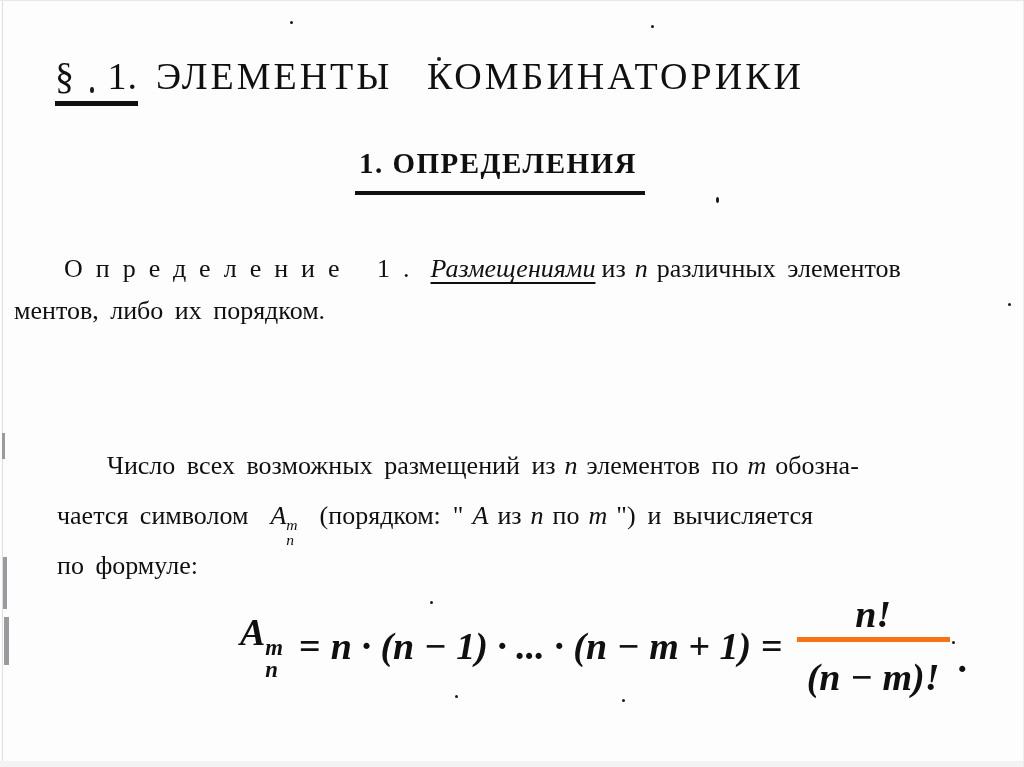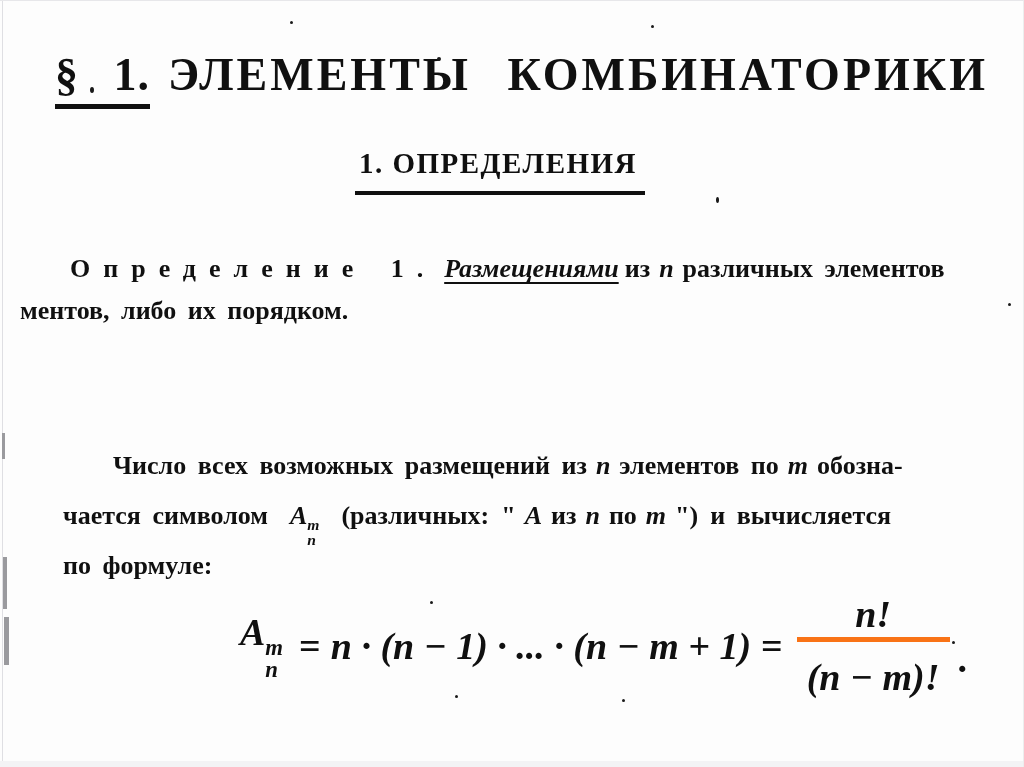--- a/index.html
+++ b/index.html
@@ -21,22 +21,22 @@
     position: absolute; left: 2px; top: 0; bottom: 0; width: 1px;
     background: #dfdfe3;
   }
   .bottom-strip {
     position: absolute; left: 0; right: 0; bottom: 0; height: 6px;
     background: #f3f3f5;
   }
 
   
   .title {
-    position: absolute; top: 16px; left: 55px;
-    font-size: 46px; font-weight: bold;
+    position: absolute; top: 28px; left: 55px;
+    font-size: 38px; font-weight: normal;
     letter-spacing: 3px; word-spacing: 22px;
     white-space: nowrap;
   }
   .title .section {
     display: inline-block;
     border-bottom: 5px solid #101010;
     padding-bottom: 3px;
     margin-right: 18px;
     letter-spacing: 1px;
   }
@@ -49,22 +49,22 @@
   .heading {
     display: inline-block;
     font-size: 29px; font-weight: bold;
     letter-spacing: 1.5px;
     border-bottom: 4px solid #101010;
     padding: 0 8px 11px 4px;
   }
 
   
   .para {
-    position: absolute; left: 20px; right: 6px;
-    font-size: 26px; font-weight: bold;
+    position: absolute; left: 14px; right: 6px;
+    font-size: 26px; font-weight: normal;
     word-spacing: 5px;
   }
   .para .line { white-space: nowrap; }
   .para1 { top: 247px; }
   .para1 .line { height: 42px; line-height: 42px; }
   .para2 { top: 440px; margin-left: 43px; }
   .para2 .line { height: 50px; line-height: 50px; }
   .indent { padding-left: 50px; }
 
   .label-spaced { letter-spacing: 13px; margin-right: 8px; }
@@ -129,21 +129,21 @@
   <div class="para para1">
     <div class="line indent"><span class="label-spaced">Определение 1.</span><span class="term">Размещениями</span><span>из</span><span class="mvar">n</span><span>различных элементов</span></div>
     <div class="line"><span>ментов, либо их порядком.</span></div>
   </div>
 
   <div class="para para2">
     <div class="line indent"><span>Число всех возможных размещений из</span><span class="mvar">n</span><span>элементов по</span><span class="mvar">m</span><span>обозна-</span></div>
     <div class="line"><span>чается символом</span><span class="msym gap-l"><span class="base">A</span><span class="stack">
             <span>m</span>
             <span>n</span>
-          </span></span><span class="gap-l">(различных:</span><span class="gap-l">"</span><span class="mvar">A</span><span>из</span><span class="mvar">n</span><span>по</span><span class="mvar">m</span><span>")</span><span class="gap-l">и вычисляется</span></div>
+          </span></span><span class="gap-l">(порядком:</span><span class="gap-l">"</span><span class="mvar">A</span><span>из</span><span class="mvar">n</span><span>по</span><span class="mvar">m</span><span>")</span><span class="gap-l">и вычисляется</span></div>
     <div class="line"><span>по формуле:</span></div>
   </div>
 
   <div class="formula">
     <span class="msym"><span class="base">A</span><span class="stack">
           <span>m</span>
           <span>n</span>
         </span></span>
       <span class="op">=</span>
       <span>n · (n − 1) · ... · (n − m + 1)</span>

